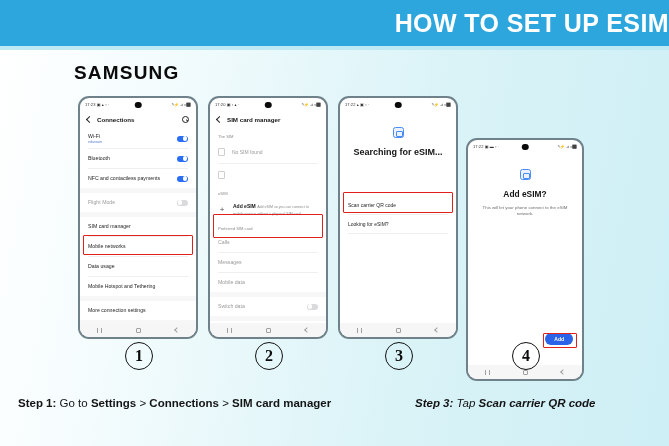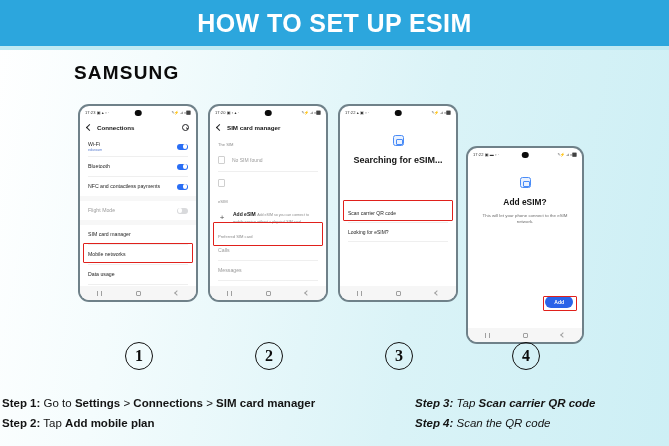--- a/index.html
+++ b/index.html
@@ -7,21 +7,21 @@
   body {
     font-family: "Liberation Sans", sans-serif;
     background: linear-gradient(100deg, #ffffff 0%, #f4fcfd 22%, #daf3f7 62%, #cdeff5 100%);
     overflow:hidden;
     position:relative;
   }
   
   .banner {
     height:46px;
     background:#2ca6dd;
-    display:flex; align-items:center; justify-content:center;
+    display:flex; align-items:center; justify-content:flex-end;
   }
   .banner-title {
     color:#ffffff;
     font-size:25px;
     font-weight:bold;
     letter-spacing:0.4px;
     font-family:"Liberation Sans", sans-serif;
   }
   .banner-underline{
     height:4px;
@@ -34,22 +34,22 @@
     font-size:19px;
     font-weight:bold;
     letter-spacing:1.2px;
     color:#0b0b0b;
     font-family:"Liberation Sans", sans-serif;
   }
   
   .phones { position:absolute; left:0; top:92px; width:669px; height:245px; }
   .phone {
     position:absolute;
-    top:12px;
-    width:120px; height:198px;
+    top:4px;
+    width:120px; height:243px;
     background:#6f8189;
     border-radius:11px;
     padding:2px;
   }
   .phone.p1 { left:78px; }
   .phone.p2 { left:208px; }
   .phone.p3 { left:338px; }
   .phone.p4 { left:466px; width:118px;margin-top:42px;}
   .screen {
     width:100%; height:100%;
@@ -174,21 +174,21 @@
   .circle {
     position:absolute; top:0;
     width:28px; height:28px; border-radius:50%;
     border:1.6px solid #111; background:transparent;
     display:flex; align-items:center; justify-content:center;
     font-size:16px; font-weight:bold; color:#0c0c0c;
     font-family:"Liberation Serif", serif;
   }
   .c1{ left:125px;} .c2{ left:255px;} .c3{ left:385px;} .c4{ left:512px;}
   
-  .caps-left { position:absolute; left:2px; top:393px; }
+  .caps-left { position:absolute; left:18px; top:393px; }
   .caps-right{ position:absolute; left:415px; top:393px;font-style:italic; }
   .cap {
     font-size:11.5px; color:#141414; line-height:1.75;
     white-space:nowrap;
   }
   .cap b { font-weight:bold; }
 </style>
 </head>
 <body>
 
@@ -389,24 +389,18 @@
   <div class="circle c1">1</div>
   <div class="circle c2">2</div>
   <div class="circle c3">3</div>
   <div class="circle c4">4</div>
 </div>
 
 <div class="caps-left">
   <div class="cap">
     <b>Step 1:</b><span> Go to </span><b>Settings</b><span> &gt; </span><b>Connections</b><span> &gt; </span><b>SIM card manager</b>
   </div>
-  <div class="cap">
-    <b>Step 2:</b><span> Tap </span><b>Add mobile plan</b>
-  </div>
 </div>
 <div class="caps-right">
   <div class="cap">
     <b>Step 3:</b><span> Tap </span><b>Scan carrier QR code</b>
   </div>
-  <div class="cap">
-    <b>Step 4:</b><span> Scan the QR code</span>
-  </div>
 </div>
 
 </body></html>

